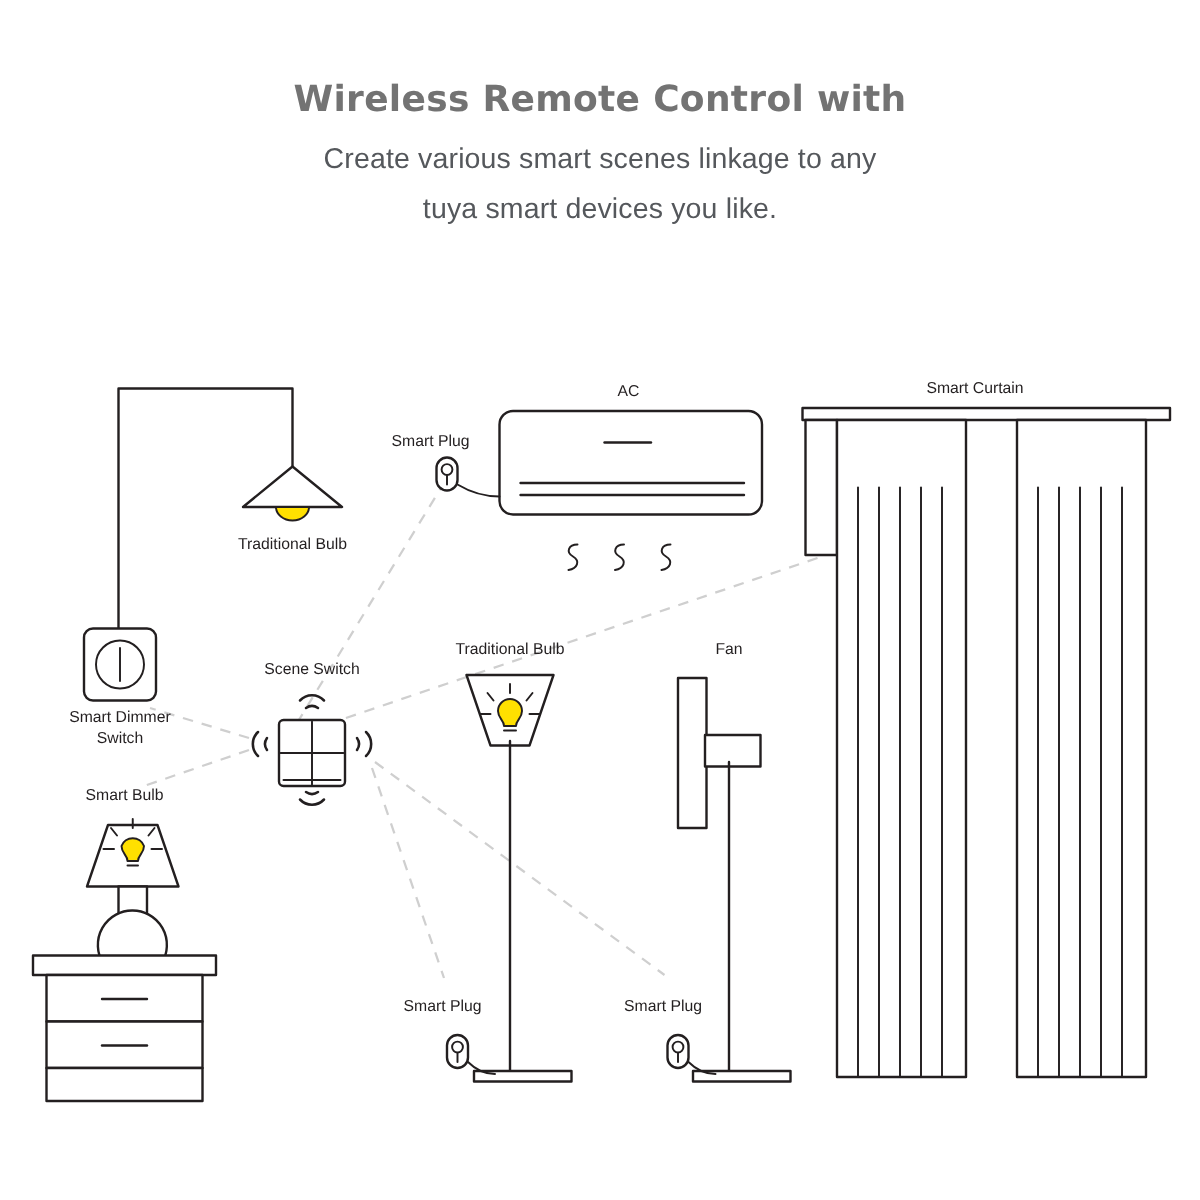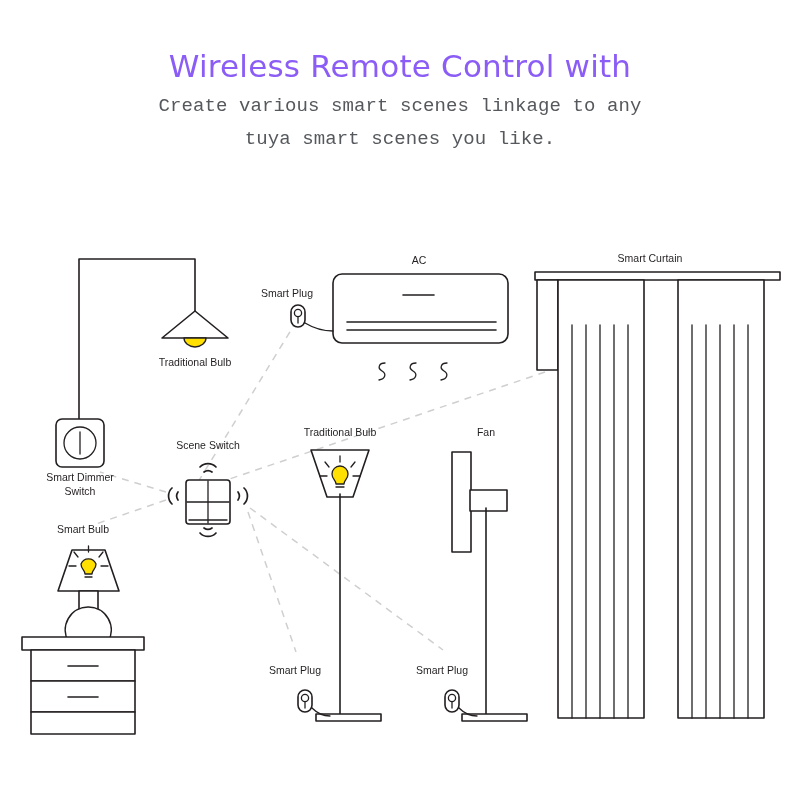--- a/index.html
+++ b/index.html
@@ -22,34 +22,34 @@
     background: #ffffff;
   }
   .head-block {
     position: absolute;
     left: 0;
     top: 42px;
     width: 800px;
     text-align: center;
   }
   .title-line {
-    font-size: 31px;
+    font-size: 24px;
     line-height: 48px;
-    font-weight: 400;
-    color: #8b5cf6;
+    font-weight: 700;
+    color: #737373;
     letter-spacing: 0.2px;
     font-family: "DejaVu Sans", sans-serif;
   }
   .sub-line {
     font-size: 19px;
     line-height: 33px;
     font-weight: 300;
     color: #55585c;
     letter-spacing: 0.1px;
-    font-family: Liberation Mono, monospace;
+    font-family: Liberation Sans, sans-serif;
   }
   svg#scene {
     position: absolute;
     left: 0;
     top: 0;
   }
   text.lbl {
     font-family: "Liberation Sans", sans-serif;
     font-size: 10.5px;
     fill: #231f20;
@@ -97,21 +97,21 @@
   }
 </style>
 </head>
 <body>
 
 <div id="stage">
 
   <div class="head-block">
     <div class="title-line">Wireless Remote Control with</div>
     <div class="sub-line">Create various smart scenes linkage to any</div>
-    <div class="sub-line">tuya smart scenes you like.</div>
+    <div class="sub-line">tuya smart devices you like.</div>
   </div>
 
   <svg id="scene" width="800" height="800" viewBox="0 0 800 800">
 
     <g>
       <path class="dash" d="M198,482 L296,322"></path>
       <path class="dash" d="M206,487 L545,372"></path>
       <path class="dash" d="M166,492 L100,472"></path>
       <path class="dash" d="M166,500 L96,524"></path>
       <path class="dash" d="M248,512 L296,652"></path>

